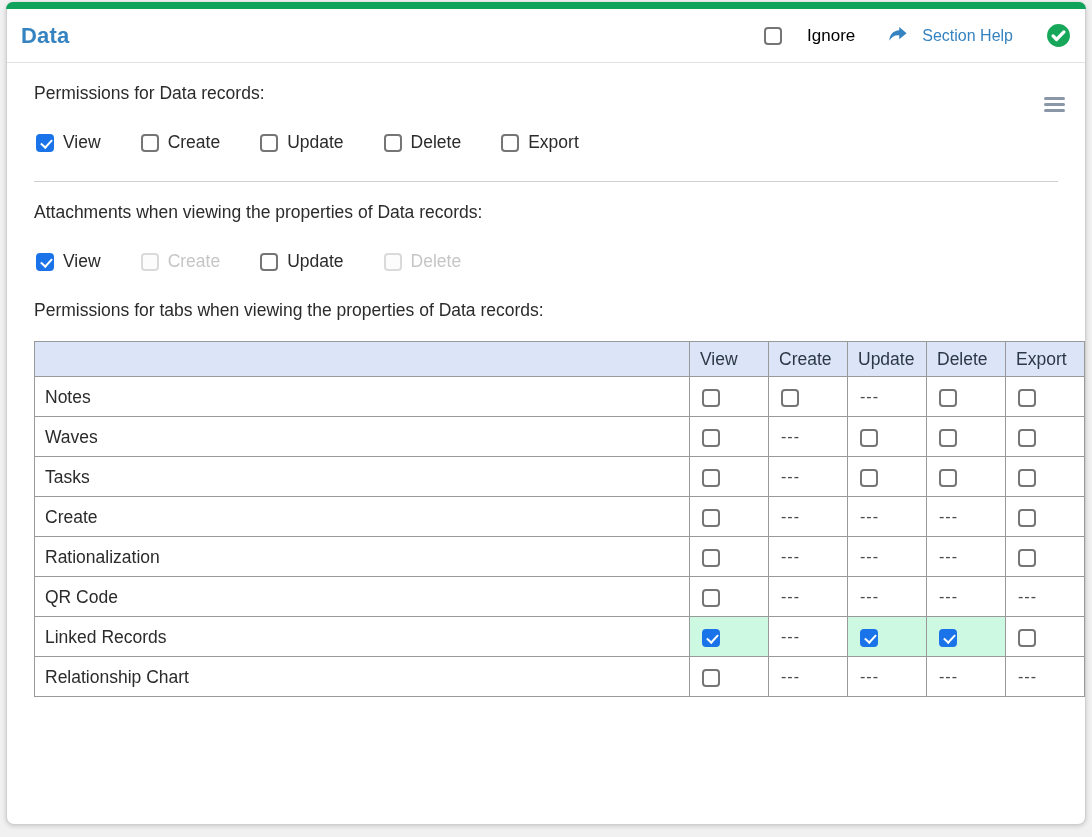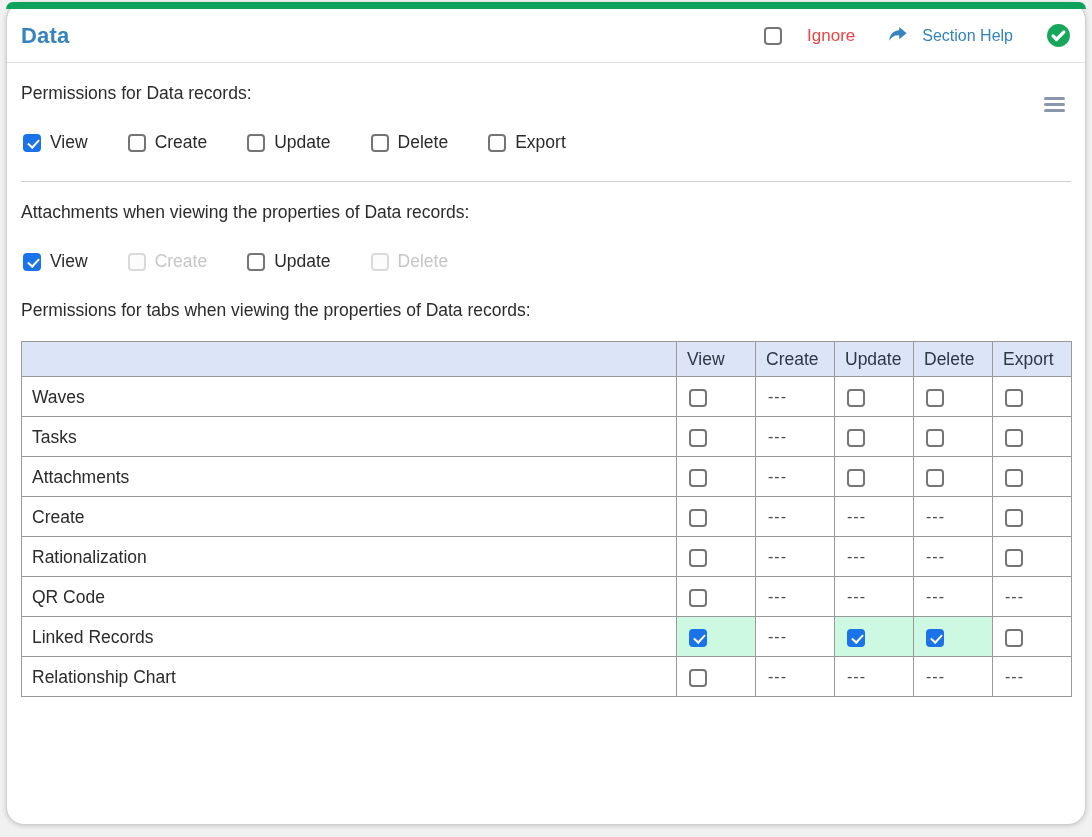--- a/index.html
+++ b/index.html
@@ -10,21 +10,21 @@
     position: relative;
     overflow: hidden;
   }
   .stage { position: absolute; inset: 0; }
 
   .panel {
     position: absolute;
     top: 2px; left: 6px; right: 6px; bottom: 12px;
     background: #ffffff;
     border: 1px solid #cfcfcf;
-    border-radius: 18px;
+    border-radius: 8px;
     box-shadow: 0 1px 5px rgba(0,0,0,0.18);
   }
   .topbar {
     height: 7px;
     margin: -1px -1px 0 -1px;
     background: #0ea25a;
     border-radius: 7px 7px 0 0;
   }
   .panel-header {
     display: flex;
@@ -40,29 +40,29 @@
     letter-spacing: 0.2px;
   }
   .header-actions {
     margin-left: auto;
     display: flex;
     align-items: center;
     gap: 33px;
   }
   .ignore {
     display: flex; align-items: center; gap: 25px;
-    font-size: 17px; color: #ef4444; cursor: pointer; justify-content: center;
+    font-size: 17px; color: #000000; cursor: pointer; justify-content: center;
   }
   .help-link {
     display: flex; align-items: center; gap: 14px;
     font-size: 16px; color: #3583c0; text-decoration: none; cursor: pointer;
   }
   .status-icon svg { display: block; }
 
-  .panel-body { position: relative; padding: 0 14px 14px; }
+  .panel-body { position: relative; padding: 0 27px 14px; }
 
   .hamburger {
     position: absolute; top: 14px; right: 20px;
     width: 21px; cursor: pointer;
   }
   .hamburger i {
     display: block; height: 3px; margin-bottom: 3px;
     background: #8a97a8; border-radius: 1.5px;
   }
   .hamburger i:last-child { margin-bottom: 0; }
@@ -226,37 +226,37 @@
               <th></th>
               <th>View</th>
               <th>Create</th>
               <th>Update</th>
               <th>Delete</th>
               <th>Export</th>
             </tr>
           </thead>
         <tbody id="perm-tbody">
             <tr>
+              <td>Notes</td>
+              <td class="perm-cell"><span class="cb"></span></td>
+              <td class="perm-cell"><span class="cb"></span></td>
+              <td class="perm-cell"><span class="dash">---</span></td>
+              <td class="perm-cell"><span class="cb"></span></td>
+              <td class="perm-cell"><span class="cb"></span></td>
+            </tr>
+            <tr>
               <td>Waves</td>
               <td class="perm-cell"><span class="cb"></span></td>
               <td class="perm-cell"><span class="dash">---</span></td>
               <td class="perm-cell"><span class="cb"></span></td>
               <td class="perm-cell"><span class="cb"></span></td>
               <td class="perm-cell"><span class="cb"></span></td>
             </tr>
             <tr>
               <td>Tasks</td>
-              <td class="perm-cell"><span class="cb"></span></td>
-              <td class="perm-cell"><span class="dash">---</span></td>
-              <td class="perm-cell"><span class="cb"></span></td>
-              <td class="perm-cell"><span class="cb"></span></td>
-              <td class="perm-cell"><span class="cb"></span></td>
-            </tr>
-            <tr>
-              <td>Attachments</td>
               <td class="perm-cell"><span class="cb"></span></td>
               <td class="perm-cell"><span class="dash">---</span></td>
               <td class="perm-cell"><span class="cb"></span></td>
               <td class="perm-cell"><span class="cb"></span></td>
               <td class="perm-cell"><span class="cb"></span></td>
             </tr>
             <tr>
               <td>Create</td>
               <td class="perm-cell"><span class="cb"></span></td>
               <td class="perm-cell"><span class="dash">---</span></td>

